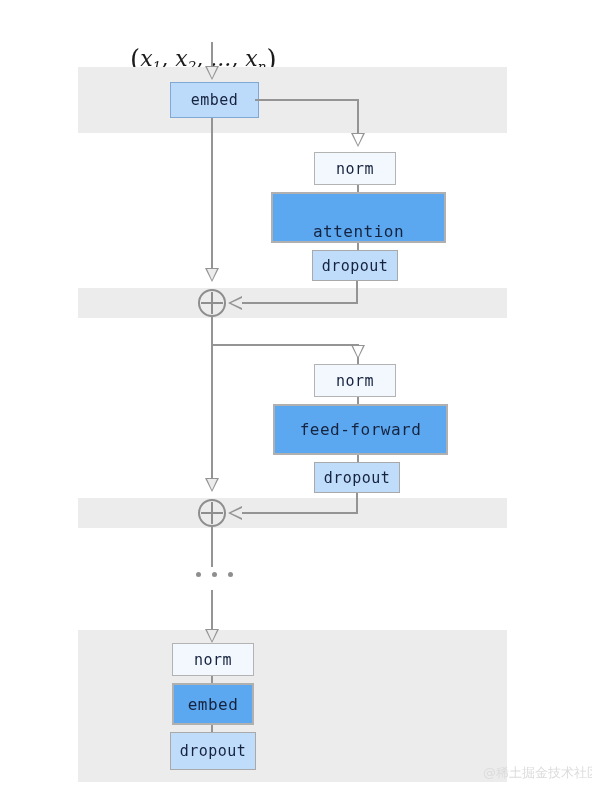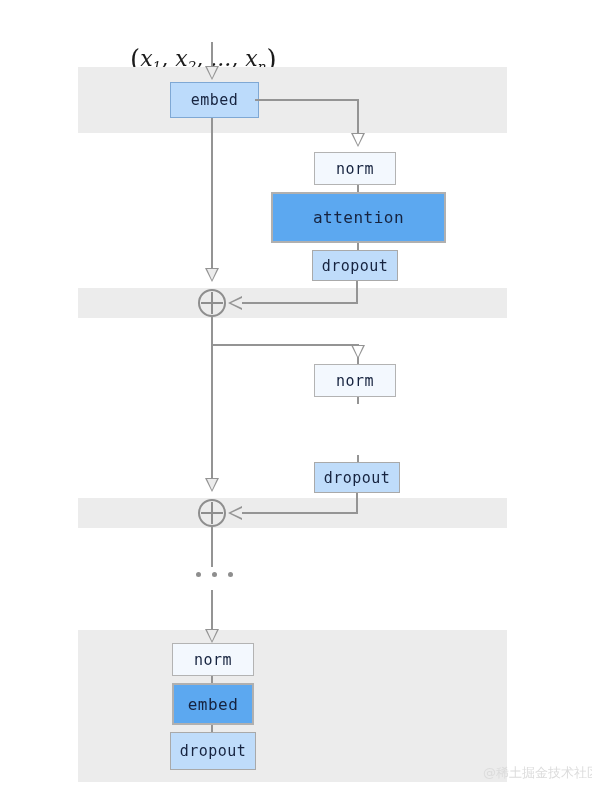--- a/index.html
+++ b/index.html
@@ -199,21 +199,21 @@
   <div class="arrow-down" style="left:351px; top:133px;"></div>
 
   <div class="vline" style="left:211px; top:118px; height:152px;"></div>
   <div class="arrow-down on-band" style="left:205px; top:268px;"></div>
 
   <div class="node node-pale" style="left:314px; top:152px; width:82px; height:33px;">
     <span>norm</span>
   </div>
   <div class="vline" style="left:357px; top:185px; height:7px;"></div>
 
-  <div class="node node-strong" style="left:271px; top:192px; width:175px; height:51px;">
+  <div class="node node-strong" style="left:271px; top:192px; width:175px; height:51px;align-items:flex-end;">
     <span>attention</span>
   </div>
   <div class="vline" style="left:357px; top:243px; height:7px;"></div>
 
   <div class="node node-light" style="left:312px; top:250px; width:86px; height:31px;">
     <span>dropout</span>
   </div>
 
   <div class="vline" style="left:356px; top:281px; height:22px;"></div>
   <div class="hline" style="left:238px; top:302px; width:120px;"></div>
@@ -230,20 +230,23 @@
   <div class="arrow-down" style="left:351px; top:345px;"></div>
 
   <div class="vline" style="left:211px; top:317px; height:163px;"></div>
   <div class="arrow-down on-band" style="left:205px; top:478px;"></div>
 
   <div class="node node-pale" style="left:314px; top:364px; width:82px; height:33px;">
     <span>norm</span>
   </div>
   <div class="vline" style="left:357px; top:397px; height:7px;"></div>
 
+  <div class="node node-strong" style="left:273px; top:404px; width:175px; height:51px;">
+    <span>feed-forward</span>
+  </div>
   <div class="vline" style="left:357px; top:455px; height:7px;"></div>
 
   <div class="node node-light" style="left:314px; top:462px; width:86px; height:31px;">
     <span>dropout</span>
   </div>
 
   <div class="vline" style="left:356px; top:493px; height:20px;"></div>
   <div class="hline" style="left:238px; top:512px; width:120px;"></div>
   <div class="arrow-left" style="left:228px; top:506px;"></div>
 

